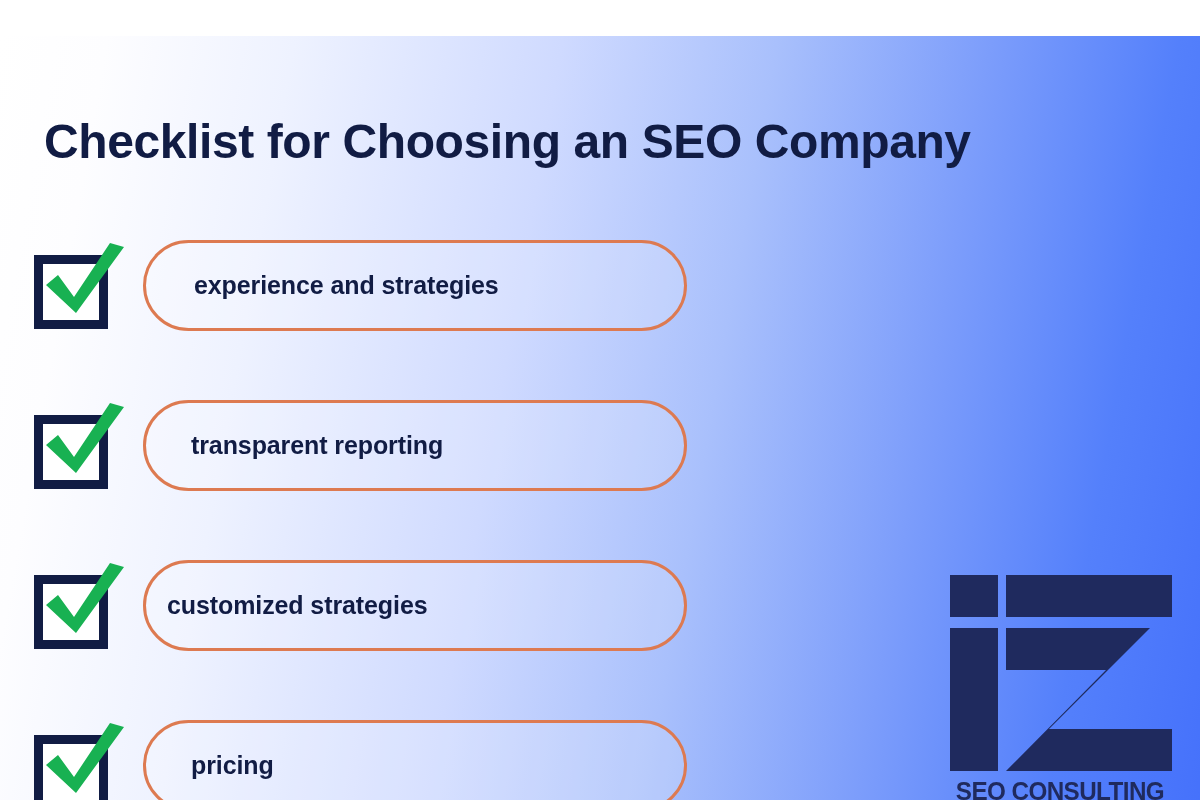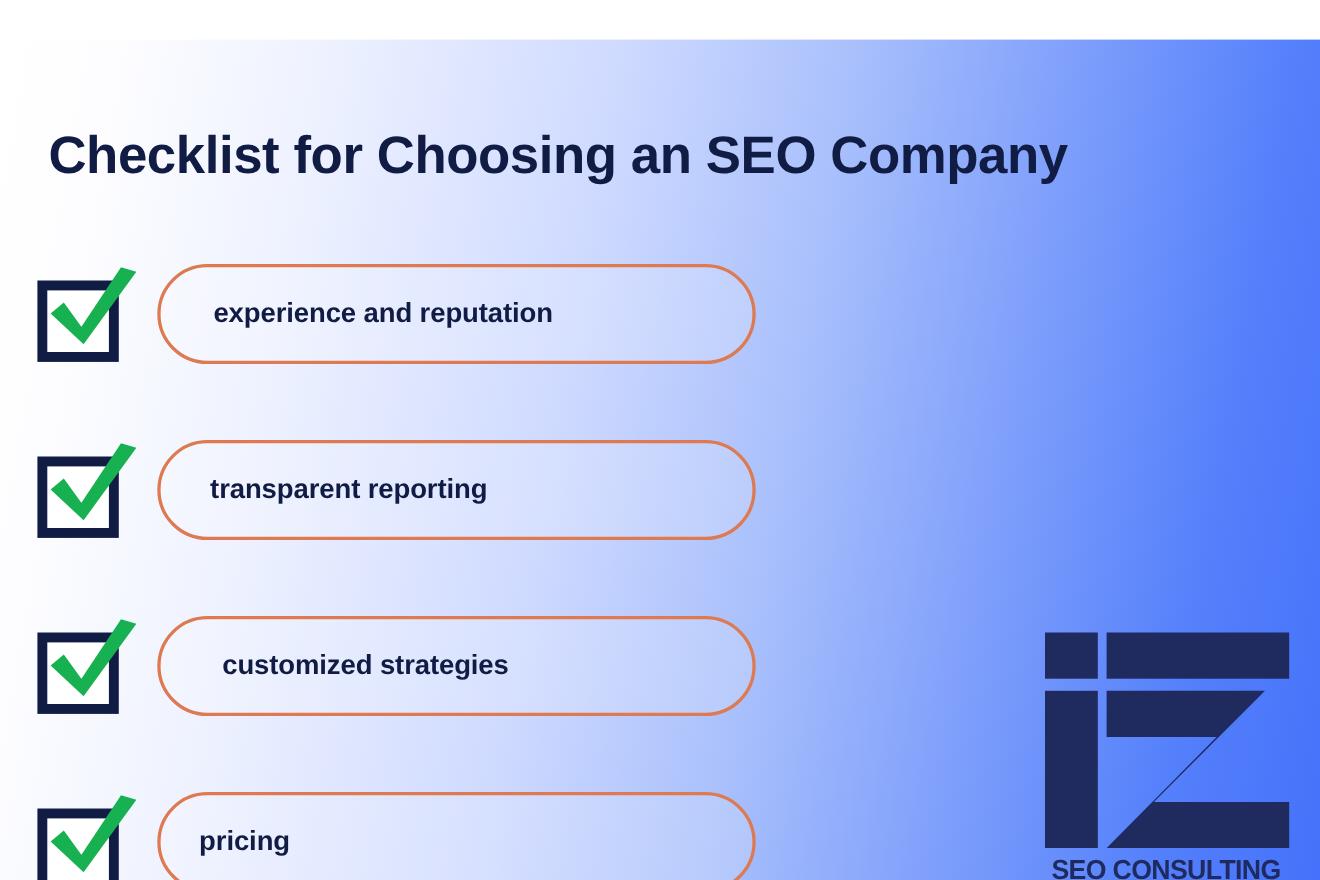--- a/index.html
+++ b/index.html
@@ -101,22 +101,22 @@
   }
   .pill-label {
     font-size: 25px;
     font-weight: bold;
     color: #111c44;
     letter-spacing: -0.1px;
     white-space: nowrap;
   }
   .pill.indent-0 .pill-label { padding-left: 48px; }
   .pill.indent-1 .pill-label { padding-left: 45px; text-align: right; }
-  .pill.indent-2 .pill-label { padding-left: 56px; }
-  .pill.indent-3 .pill-label { padding-left: 35px; }
+  .pill.indent-2 .pill-label { padding-left: 21px; }
+  .pill.indent-3 .pill-label { padding-left: 45px; }
 
   
   #logo {
     position: absolute;
     left: 946px;
     top: 535px;
     width: 230px;
     height: 245px;
   }
   #logo-mark {
@@ -151,21 +151,21 @@
   <div id="checklist">
 
     <div class="row">
       <div class="checkbox-wrap">
         <div class="checkbox-box"></div>
         <svg class="checkbox-tick" viewBox="0 0 92 84">
           <path d="M12 44 L24 34 L40 56 L76 2 L90 6 L42 72 Z" fill="#18b152"></path>
         </svg>
       </div>
       <div class="pill indent-0">
-        <span class="pill-label">experience and reputation</span>
+        <span class="pill-label">experience and strategies</span>
       </div>
     </div>
 
     <div class="row">
       <div class="checkbox-wrap">
         <div class="checkbox-box"></div>
         <svg class="checkbox-tick" viewBox="0 0 92 84">
           <path d="M12 44 L24 34 L40 56 L76 2 L90 6 L42 72 Z" fill="#18b152"></path>
         </svg>
       </div>

